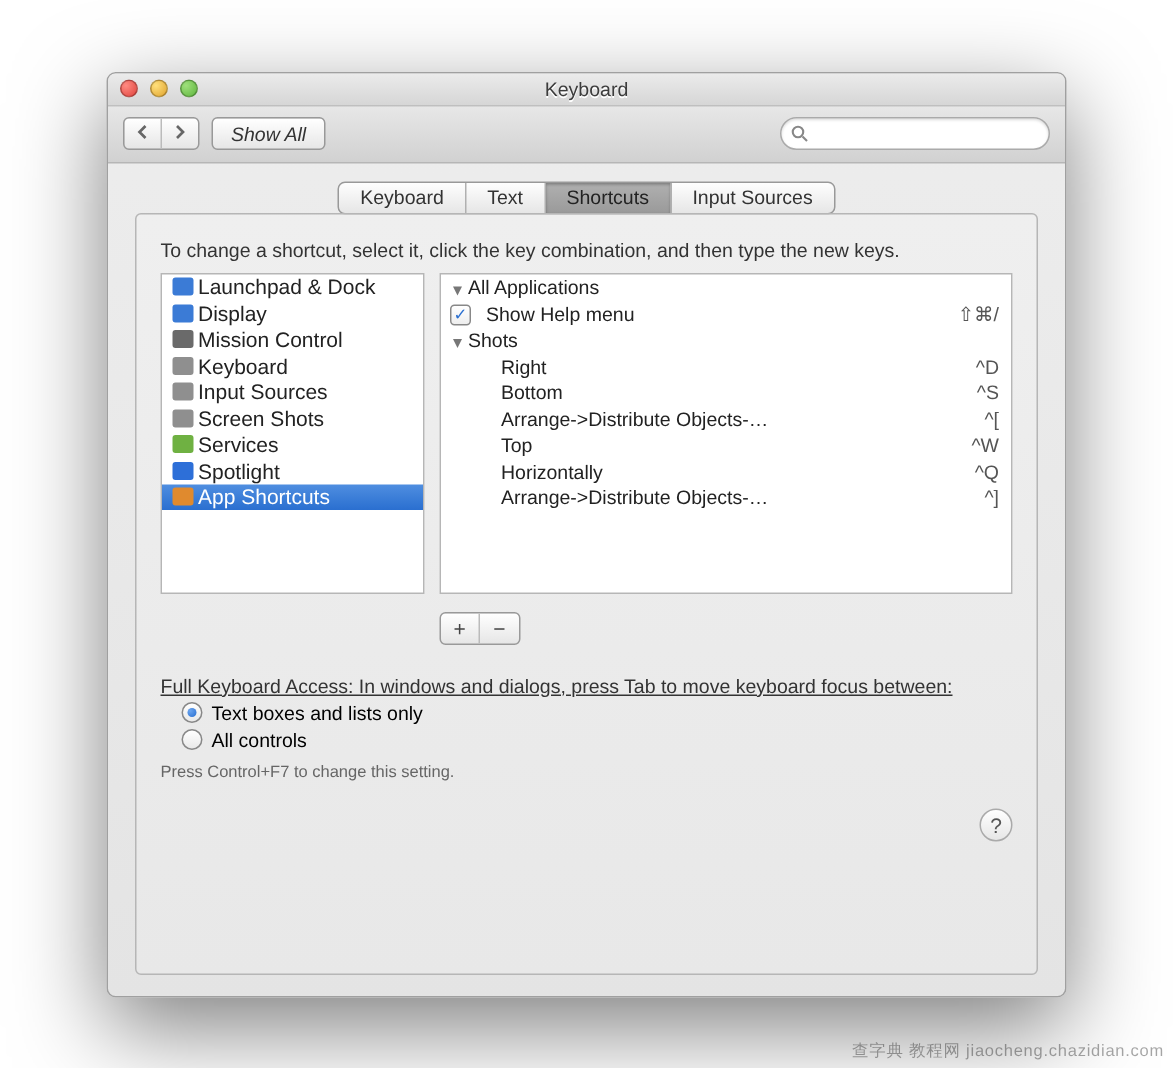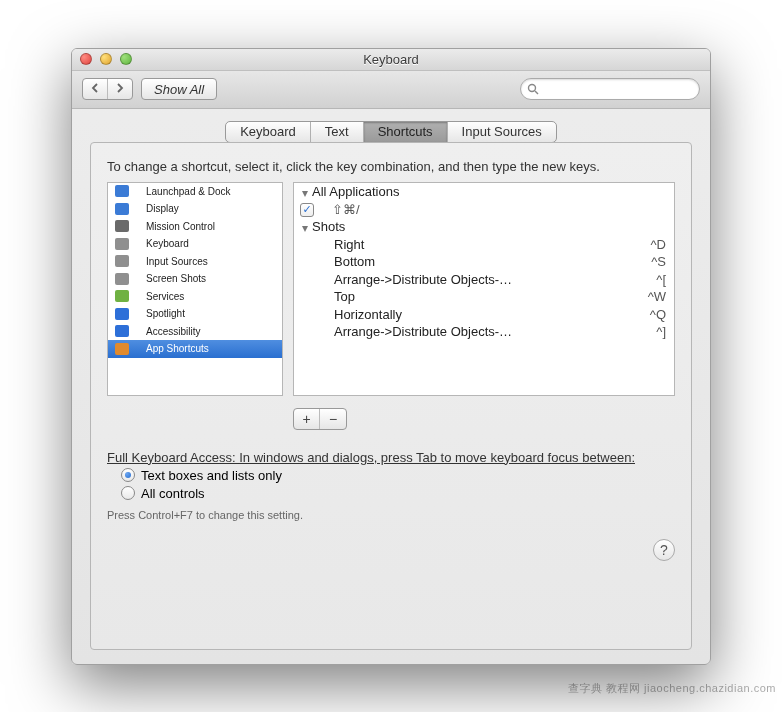--- a/index.html
+++ b/index.html
@@ -166,23 +166,23 @@
     background: #fff;
     border: 1px solid #b6b6b6;
     border-radius: 0;
     overflow: auto;
   }
   .listcol.left { width: 176px; }
   .listcol.right { flex: 1; }
   .cat {
     display: flex;
     align-items: center;
-    gap: 16px;
+    gap: 2px;
     padding: 1px 6px;
-    font-size: 10px;
+    font-size: 14px;
     color: #222;
     cursor: pointer;
     height: 17.5px;
   }
   .cat .ic { width: 16px; height: 16px; display:flex; align-items:center; justify-content:center; }
   .cat.selected {
     background: linear-gradient(#4f8ee0, #2a6fd0);
     color: #fff;
   }
   .sc-row {
@@ -275,21 +275,21 @@
     border: 1px solid #aaa;
     border-radius: 50%;
     background: linear-gradient(#fff,#e6e6e6);
     display: flex; align-items: center; justify-content: center;
     color: #555;
     font-size: 14px;
     cursor: pointer;
   }
   .watermark {
     position: fixed;
-    right: 6px; bottom: 16px;
+    right: 6px; bottom: 4px;
     font-size: 11px;
     color: rgba(0,0,0,0.35);
     letter-spacing: 0.5px;
   }
 </style>
 </head>
 <body>
 
 <div class="window">
 
@@ -401,28 +401,20 @@
               <span>Services</span>
             </div>
             <div class="cat">
               <span class="ic">
                 <svg width="16" height="16">
                   <rect x="1" y="2" width="14" height="12" rx="2" fill="#2d6fd8"></rect>
                 </svg>
               </span>
               <span>Spotlight</span>
             </div>
-            <div class="cat">
-              <span class="ic">
-                <svg width="16" height="16">
-                  <rect x="1" y="2" width="14" height="12" rx="2" fill="#2d6fd8"></rect>
-                </svg>
-              </span>
-              <span>Accessibility</span>
-            </div>
             <div class="cat selected">
               <span class="ic">
                 <svg width="16" height="16">
                   <rect x="1" y="2" width="14" height="12" rx="2" fill="#e08a2e"></rect>
                 </svg>
               </span>
               <span>App Shortcuts</span>
             </div>
           </div>
 
@@ -430,20 +422,21 @@
             <div class="sc-row">
               <span class="disclosure">
                 <svg width="8" height="8" viewBox="0 0 8 8">
                   <path d="M1 1 L7 1 L4 7 Z" fill="#777"></path>
                 </svg>
               </span>
               <span class="sc-label">All Applications</span>
             </div>
             <div class="sc-row">
               <span class="chk">✓</span>
+              <span class="sc-label indent1" style="padding-left:0">Show Help menu</span>
               <span class="sc-key">⇧⌘/</span>
             </div>
             <div class="sc-row">
               <span class="disclosure">
                 <svg width="8" height="8" viewBox="0 0 8 8">
                   <path d="M1 1 L7 1 L4 7 Z" fill="#777"></path>
                 </svg>
               </span>
               <span class="sc-label">Shots</span>
             </div>

